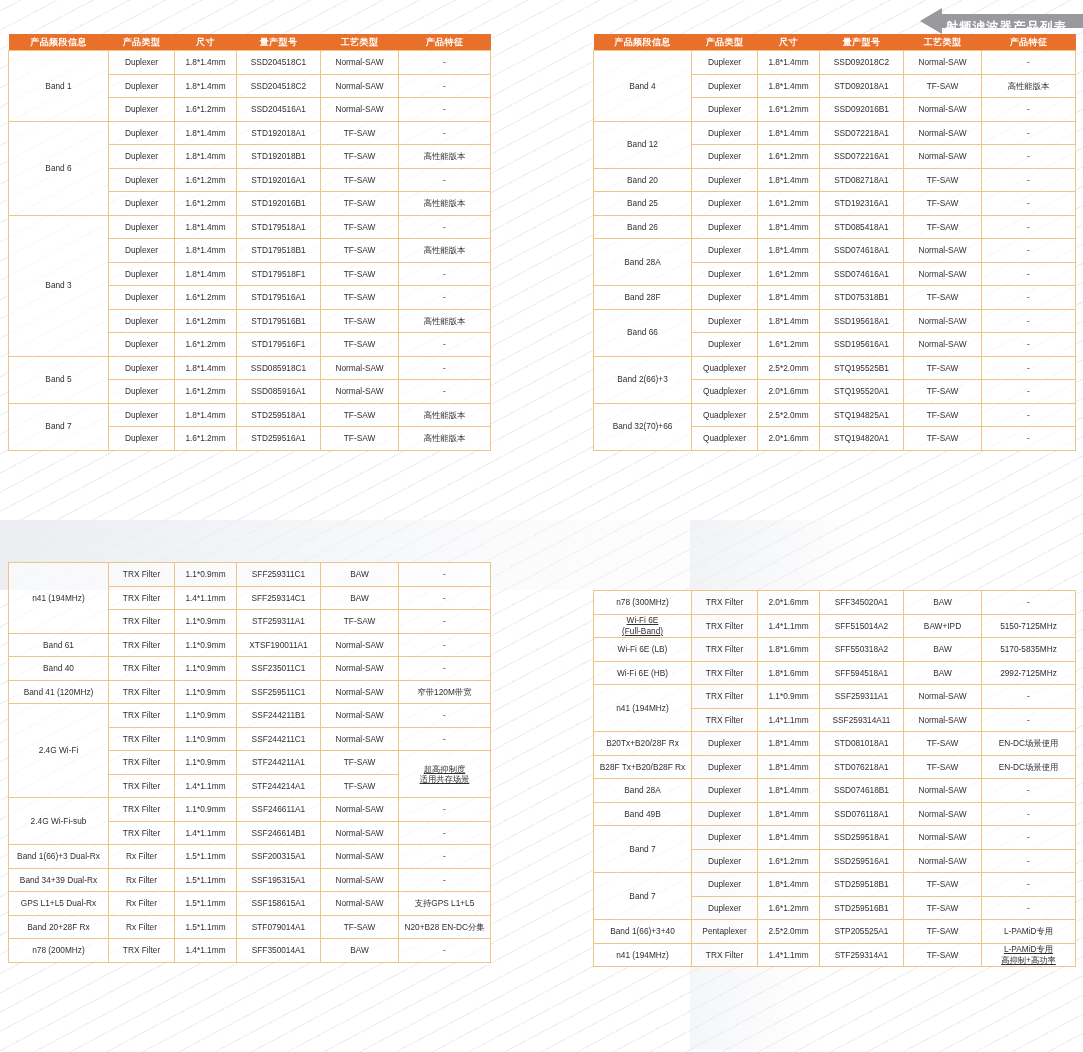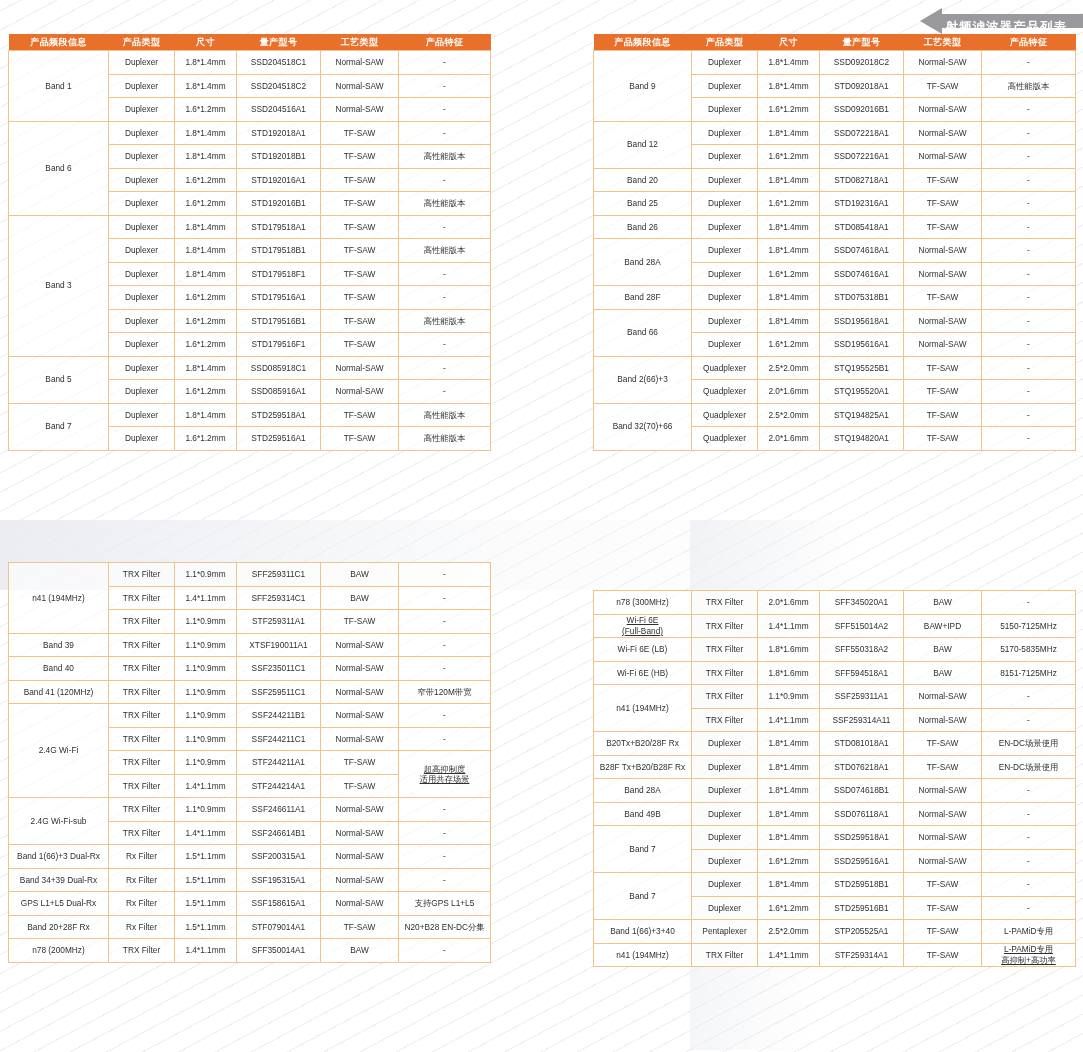--- a/index.html
+++ b/index.html
@@ -267,21 +267,21 @@
           <th>产品频段信息</th>
           <th>产品类型</th>
           <th>尺寸</th>
           <th>量产型号</th>
           <th>工艺类型</th>
           <th>产品特征</th>
         </tr>
       </thead>
     <tbody>
         <tr>
-          <td class="band" rowspan="3">Band 9</td>
+          <td class="band" rowspan="3">Band 4</td>
           <td>Duplexer</td>
           <td>1.8*1.4mm</td>
           <td>SSD092018C2</td>
           <td>Normal-SAW</td>
           <td class="feat dash">-</td>
         </tr>
         <tr>
           <td>Duplexer</td>
           <td>1.8*1.4mm</td>
           <td>STD092018A1</td>
@@ -433,21 +433,21 @@
           <td class="feat dash">-</td>
         </tr>
         <tr>
           <td>TRX Filter</td>
           <td>1.1*0.9mm</td>
           <td>STF259311A1</td>
           <td>TF-SAW</td>
           <td class="feat dash">-</td>
         </tr>
         <tr>
-          <td class="band" rowspan="1">Band 39</td>
+          <td class="band" rowspan="1">Band 61</td>
           <td>TRX Filter</td>
           <td>1.1*0.9mm</td>
           <td>XTSF190011A1</td>
           <td>Normal-SAW</td>
           <td class="feat dash">-</td>
         </tr>
         <tr>
           <td class="band" rowspan="1">Band 40</td>
           <td>TRX Filter</td>
           <td>1.1*0.9mm</td>
@@ -584,21 +584,21 @@
           <td>SFF550318A2</td>
           <td>BAW</td>
           <td class="feat">5170-5835MHz</td>
         </tr>
         <tr>
           <td class="band" rowspan="1">Wi-Fi 6E (HB)</td>
           <td>TRX Filter</td>
           <td>1.8*1.6mm</td>
           <td>SFF594518A1</td>
           <td>BAW</td>
-          <td class="feat">8151-7125MHz</td>
+          <td class="feat">2992-7125MHz</td>
         </tr>
         <tr>
           <td class="band" rowspan="2">n41 (194MHz)</td>
           <td>TRX Filter</td>
           <td>1.1*0.9mm</td>
           <td>SSF259311A1</td>
           <td>Normal-SAW</td>
           <td class="feat dash">-</td>
         </tr>
         <tr>

